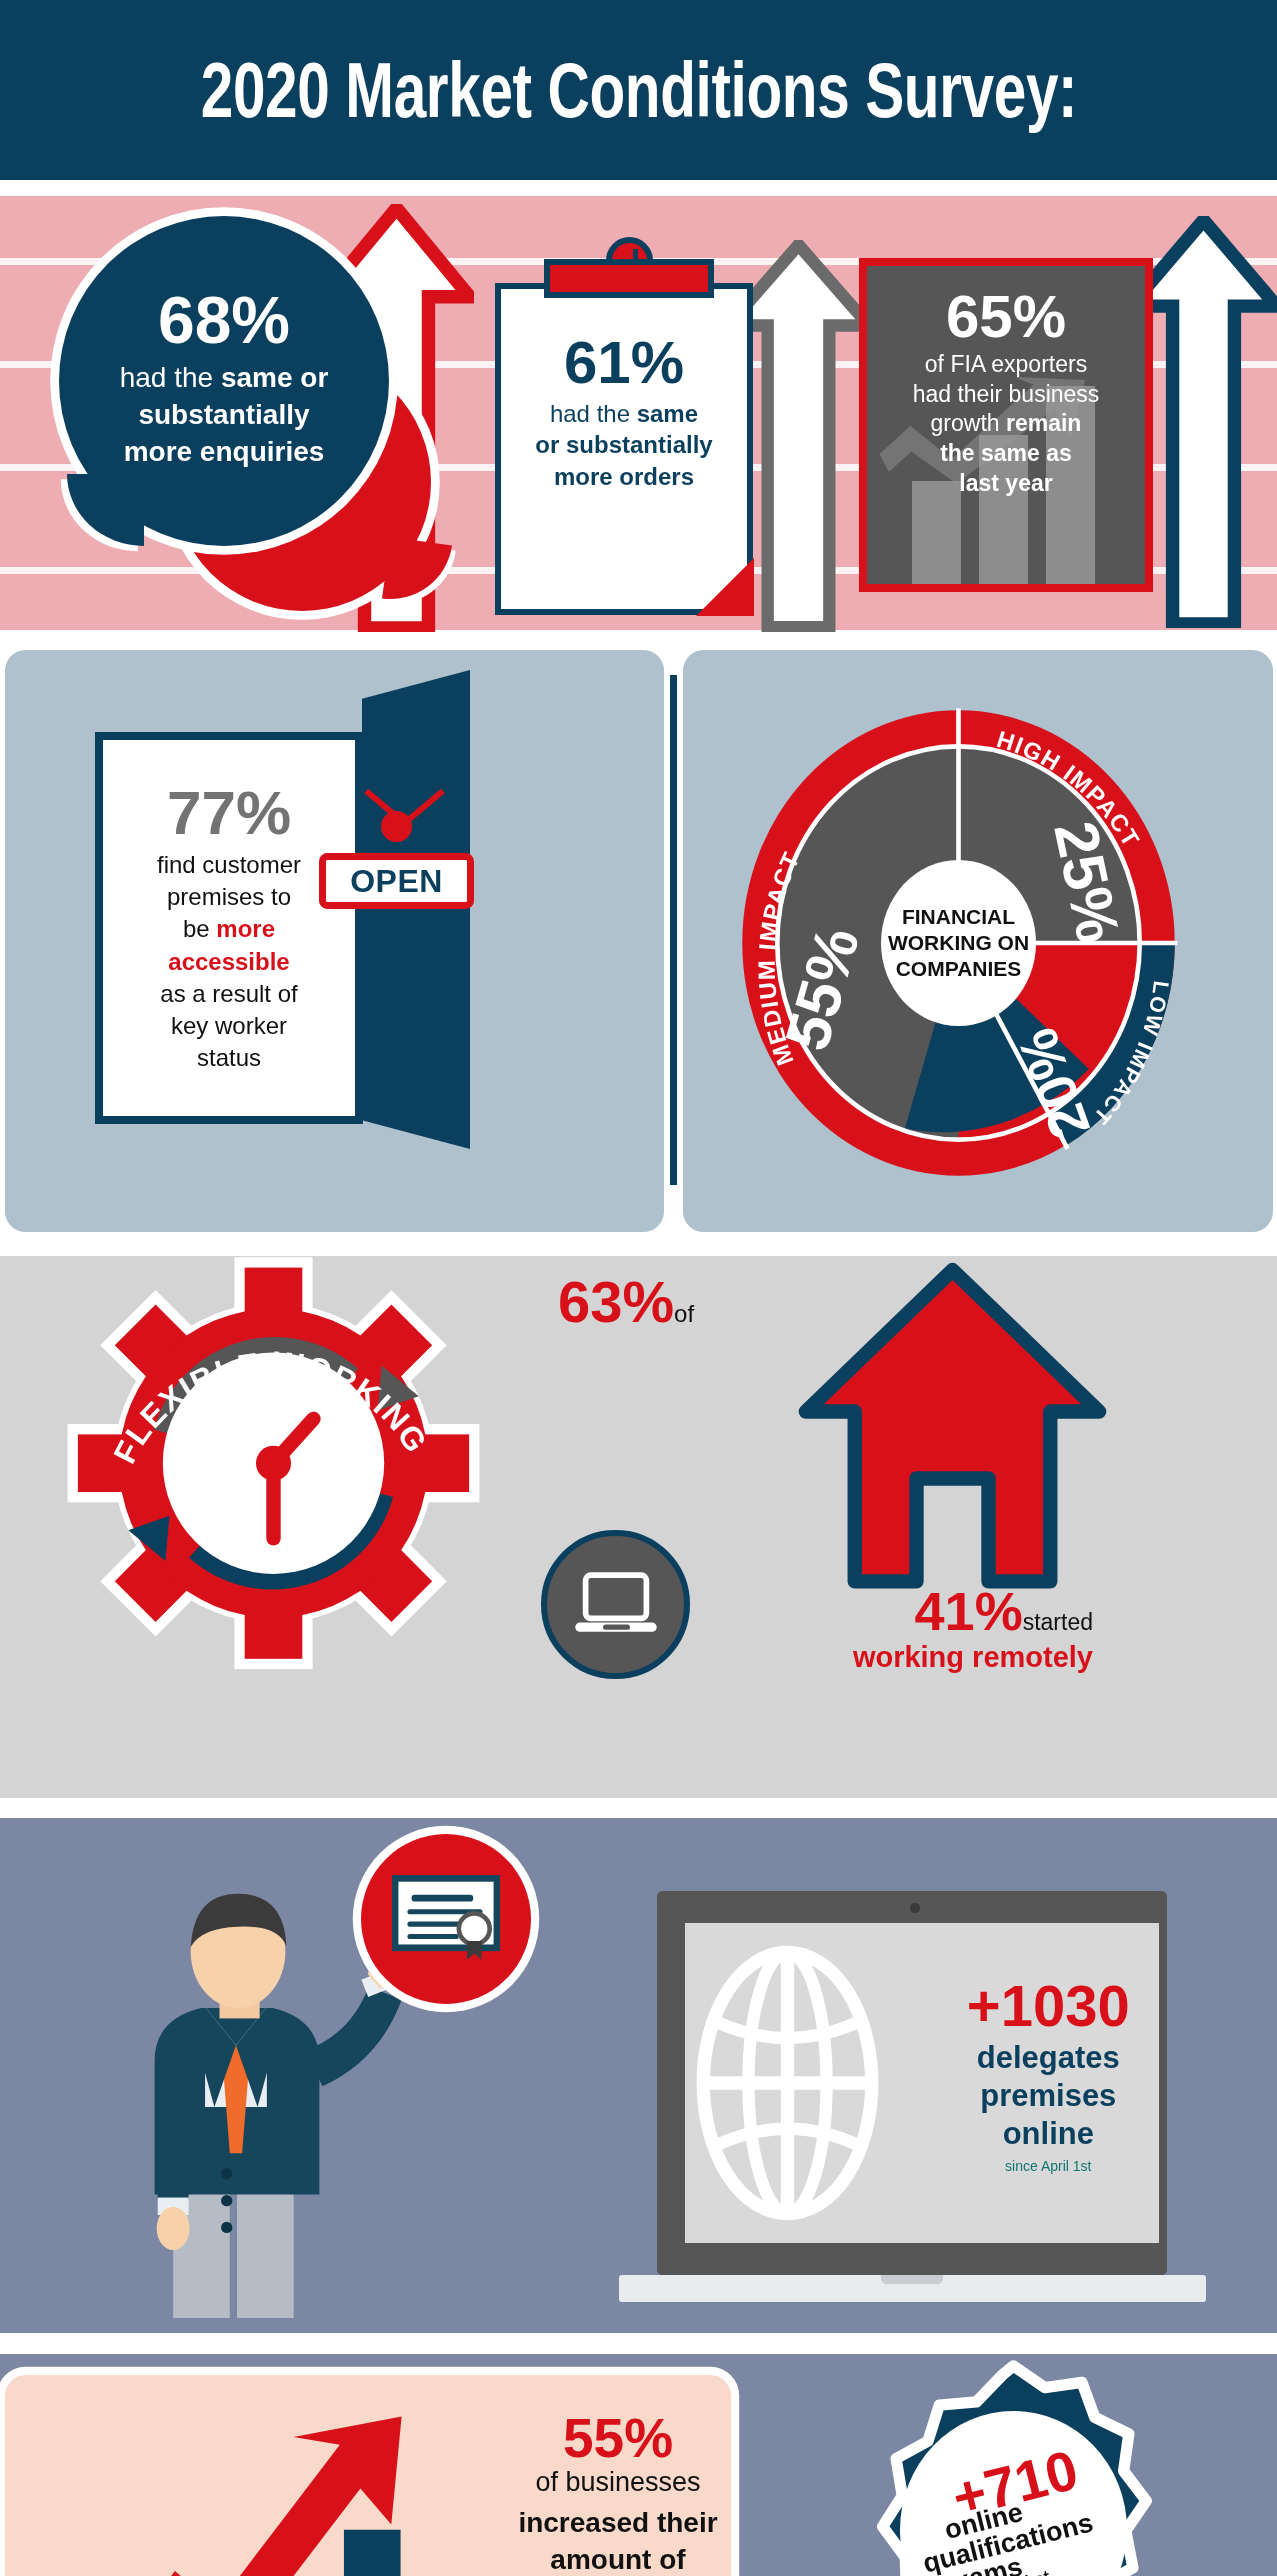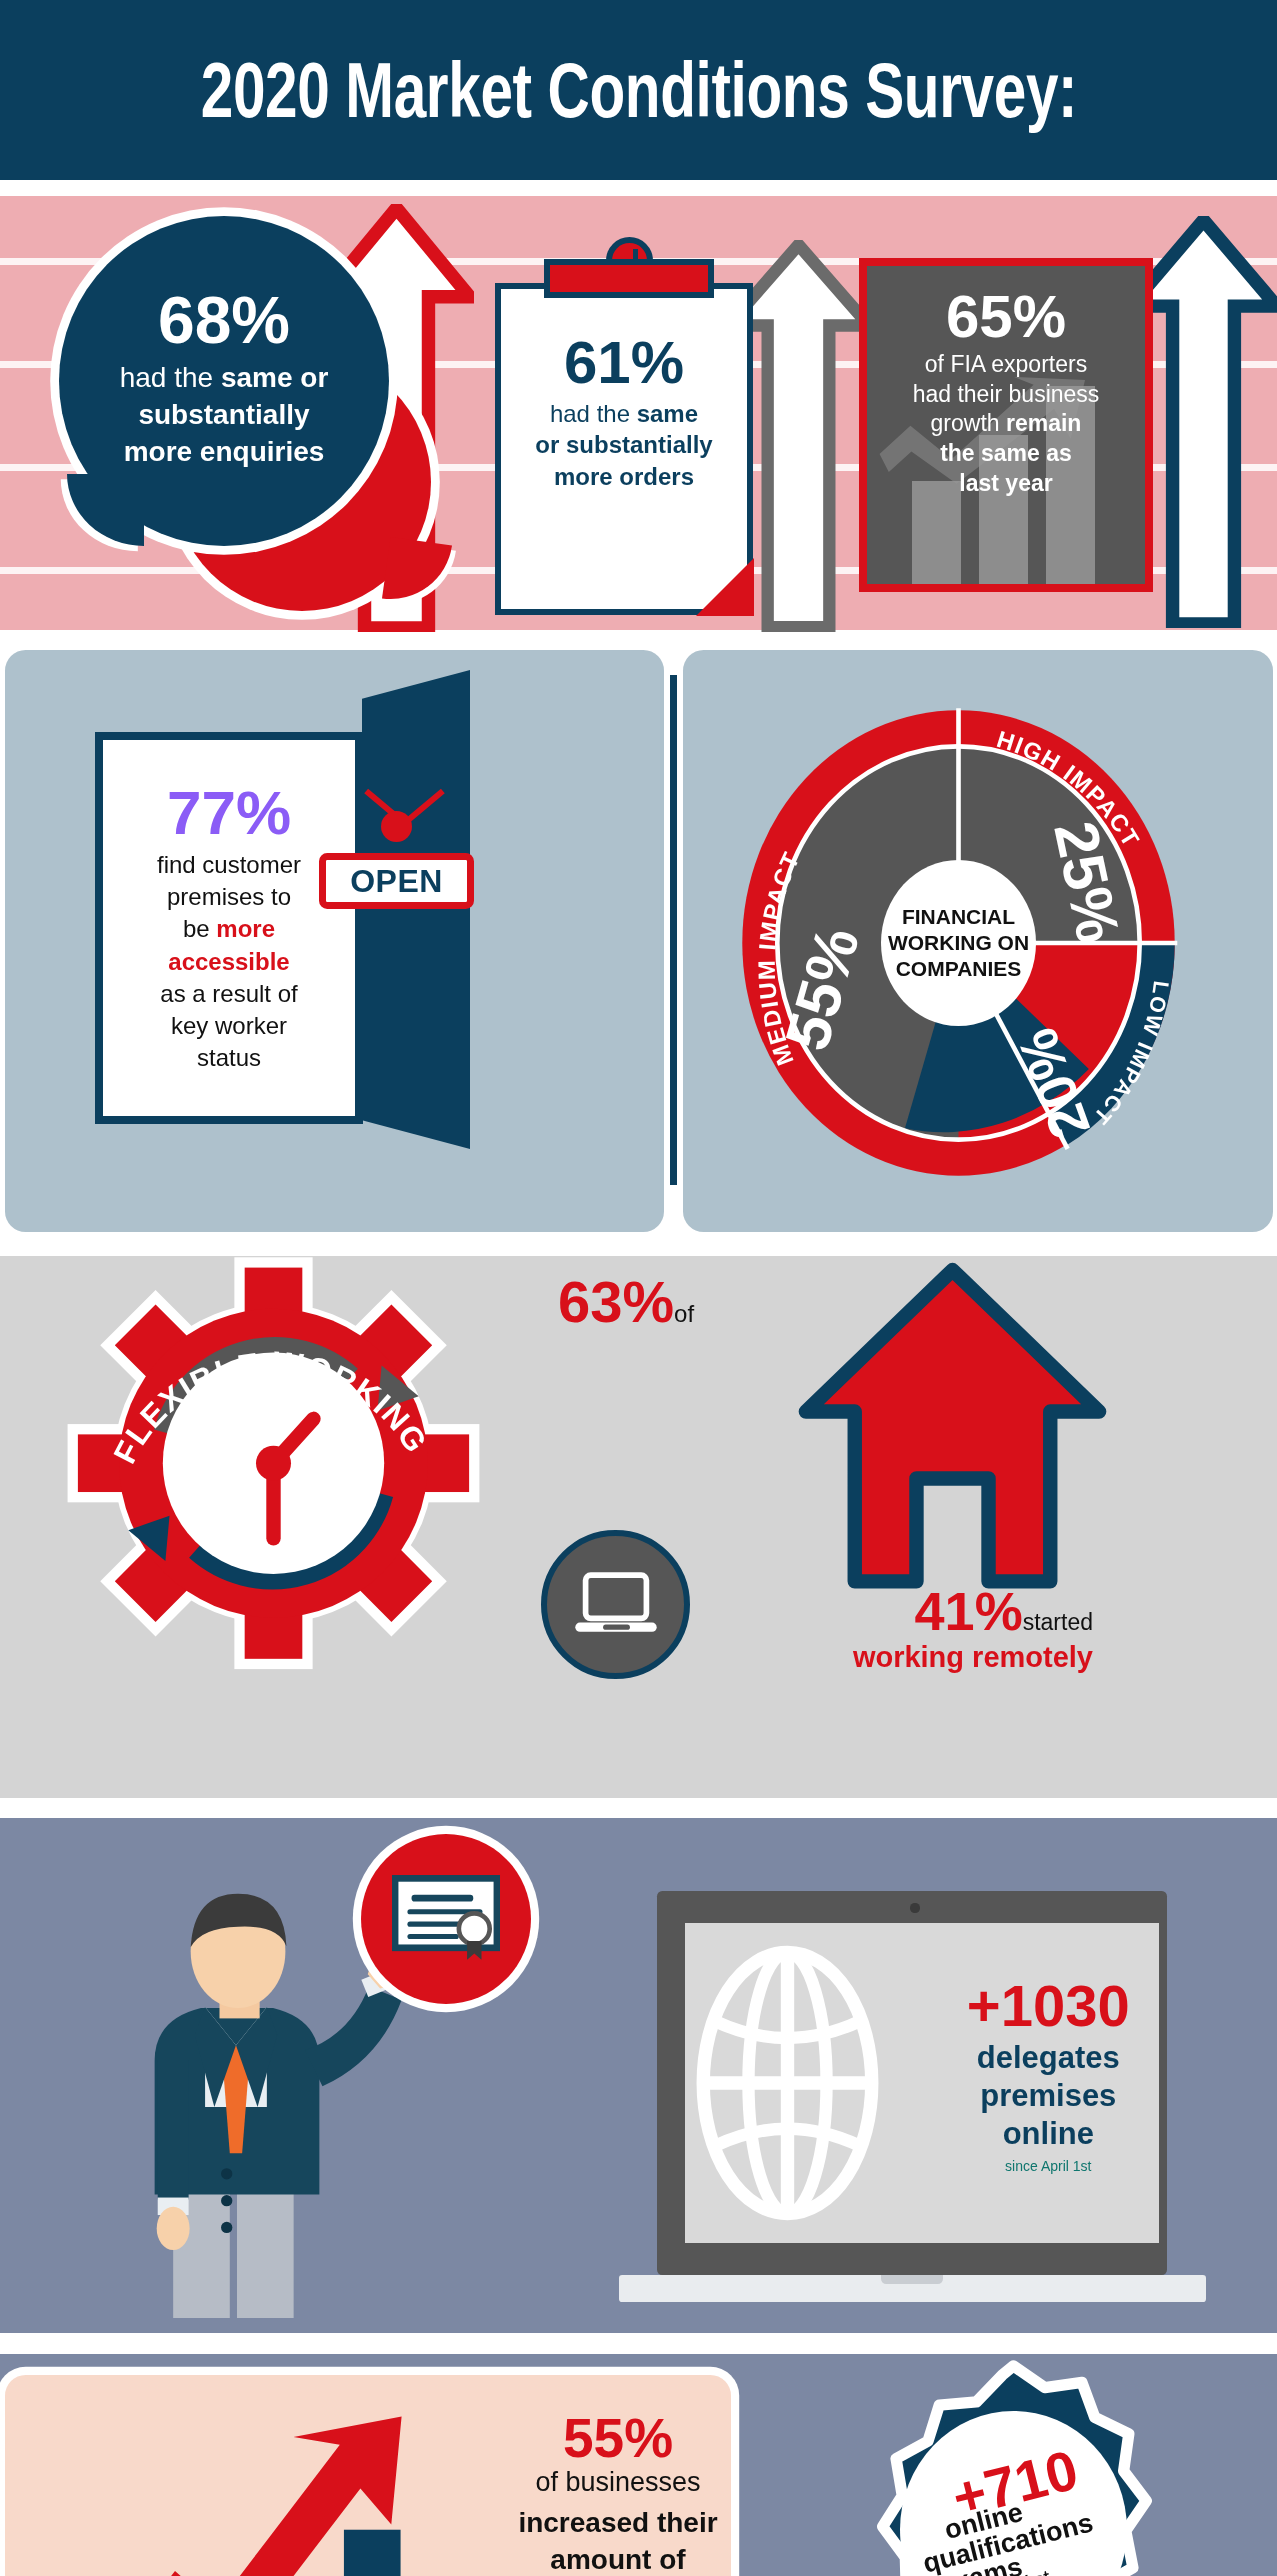--- a/index.html
+++ b/index.html
@@ -118,21 +118,21 @@
     position:absolute; left:95px; top:732px; width:268px; height:392px;
     background:#ffffff; border:8.8px solid #0b3f5e;
     display:flex; align-items:center; justify-content:center;
     text-align:center; padding: 0 12.4px;
   }
   .door-open {
     position:absolute; left:362px; top:670px; width:108px; height:479px;
     background:#0b3f5e;
     clip-path: polygon(0 6%, 100% 0, 100% 100%, 0 94%);
   }
-  .pct-red-xl { color:#8b5cf6; font-size:62px; font-weight:bold; line-height:1; }
+  .pct-red-xl { color:#737373; font-size:62px; font-weight:bold; line-height:1; }
   .door-lines { font-size:24px; line-height:1.34; color:#111111; margin-top:5.2px; }
   .door-lines b{ color:#d8101a; }
   .open-sign {
     position:absolute; left:319px; top:853px; width:155px; height:56px;
     background:#ffffff; border:7.2px solid #d8101a; border-radius:8.2px;
     display:flex; align-items:center; justify-content:center;
     color:#0b3f5e; font-size:32px; font-weight:bold; letter-spacing:0.5px;
     z-index:6;
   }
   .sign-hook { position:absolute; left:381px; top:811px; width:31px; height:31px; background:#d8101a; border-radius:50%; z-index:6;}

